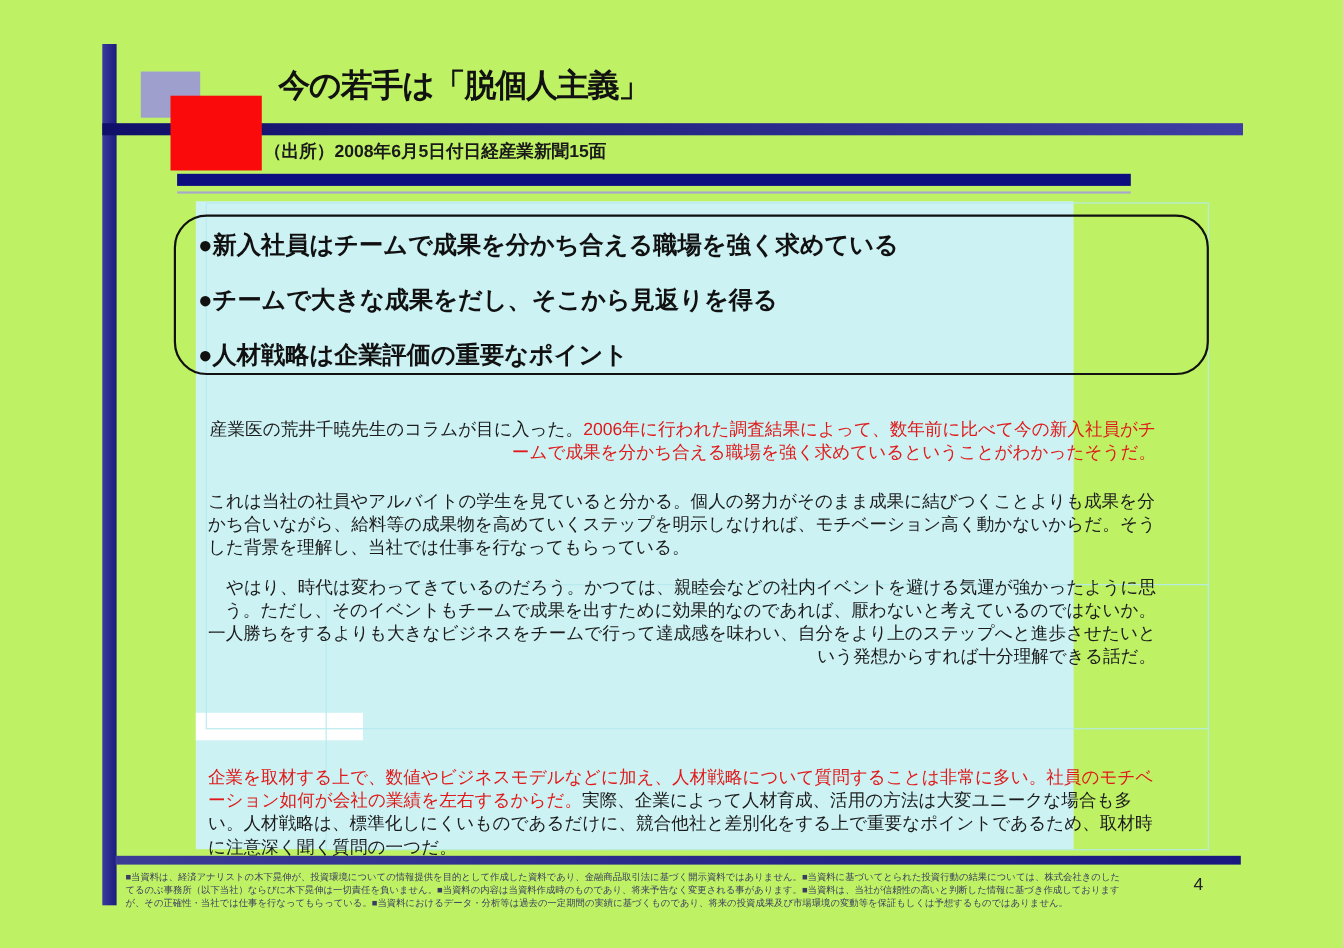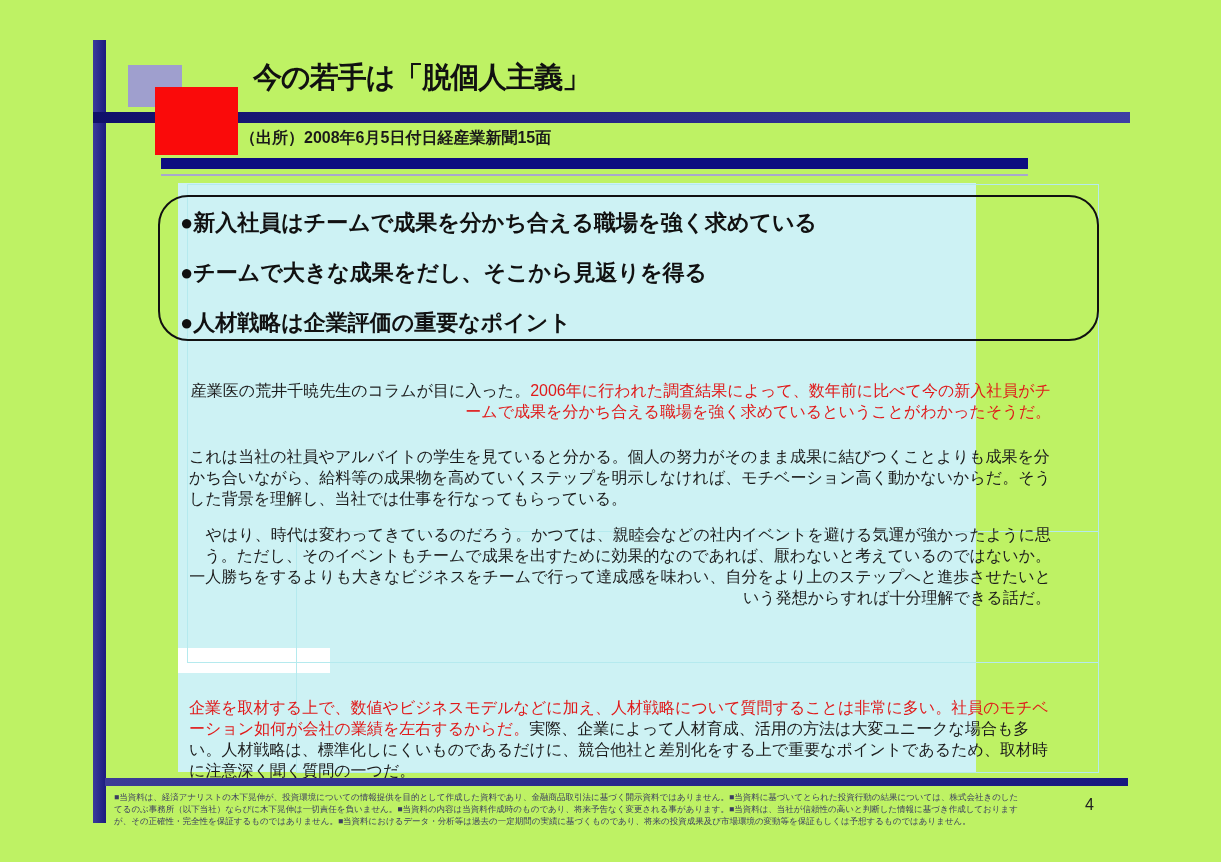--- a/index.html
+++ b/index.html
@@ -79,17 +79,17 @@
       <div class="para para1"><span class="seg-black">産業医の荒井千暁先生のコラムが目に入った。</span><span class="seg-red">2006年に行われた調査結果によって、数年前に比べて今の新入社員がチームで成果を分かち合える職場を強く求めているということがわかったそうだ。</span></div>
       <div class="para para2"><span class="seg-black">これは当社の社員やアルバイトの学生を見ていると分かる。個人の努力がそのまま成果に結びつくことよりも成果を分かち合いながら、給料等の成果物を高めていくステップを明示しなければ、モチベーション高く動かないからだ。そうした背景を理解し、当社では仕事を行なってもらっている。</span></div>
       <div class="para para3"><span class="seg-black">やはり、時代は変わってきているのだろう。かつては、親睦会などの社内イベントを避ける気運が強かったように思う。ただし、そのイベントもチームで成果を出すために効果的なのであれば、厭わないと考えているのではないか。一人勝ちをするよりも大きなビジネスをチームで行って達成感を味わい、自分をより上のステップへと進歩させたいという発想からすれば十分理解できる話だ。</span></div>
       <div class="para para4"><span class="seg-red">企業を取材する上で、数値やビジネスモデルなどに加え、人材戦略について質問することは非常に多い。社員のモチベーション如何が会社の業績を左右するからだ。</span><span class="seg-black">実際、企業によって人材育成、活用の方法は大変ユニークな場合も多い。人材戦略は、標準化しにくいものであるだけに、競合他社と差別化をする上で重要なポイントであるため、取材時に注意深く聞く質問の一つだ。</span></div>
     </div>
 
   <div class="fbar"></div>
   <div class="disc">
       <div class="disc-line">■当資料は、経済アナリストの木下晃伸が、投資環境についての情報提供を目的として作成した資料であり、金融商品取引法に基づく開示資料ではありません。■当資料に基づいてとられた投資行動の結果については、株式会社きのした</div>
       <div class="disc-line">てるのぶ事務所（以下当社）ならびに木下晃伸は一切責任を負いません。■当資料の内容は当資料作成時のものであり、将来予告なく変更される事があります。■当資料は、当社が信頼性の高いと判断した情報に基づき作成しております</div>
-      <div class="disc-line">が、その正確性・完全性を保証するものではありません。■当資料におけるデータ・分析等は過去の一定期間の実績に基づくものであり、将来の投資成果及び市場環境の変動等を保証もしくは予想するものではありません。</div>
+      <div class="disc-line">が、その正確性・当社では仕事を行なってもらっている。■当資料におけるデータ・分析等は過去の一定期間の実績に基づくものであり、将来の投資成果及び市場環境の変動等を保証もしくは予想するものではありません。</div>
     </div>
   <div class="pgnum">4</div>
 
 </div>
 
 </body></html>

